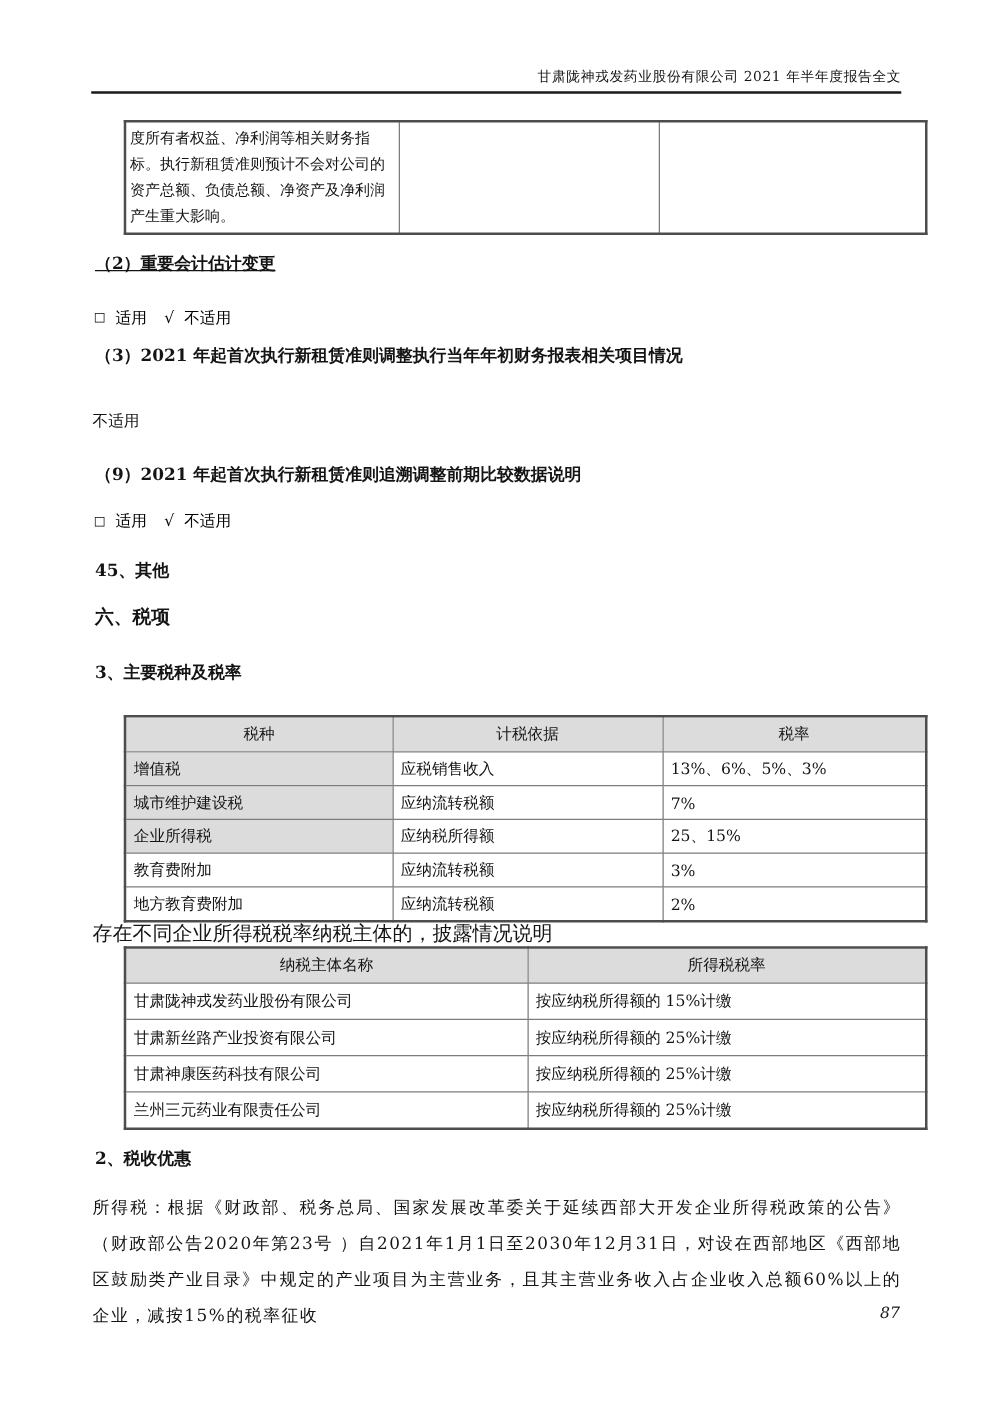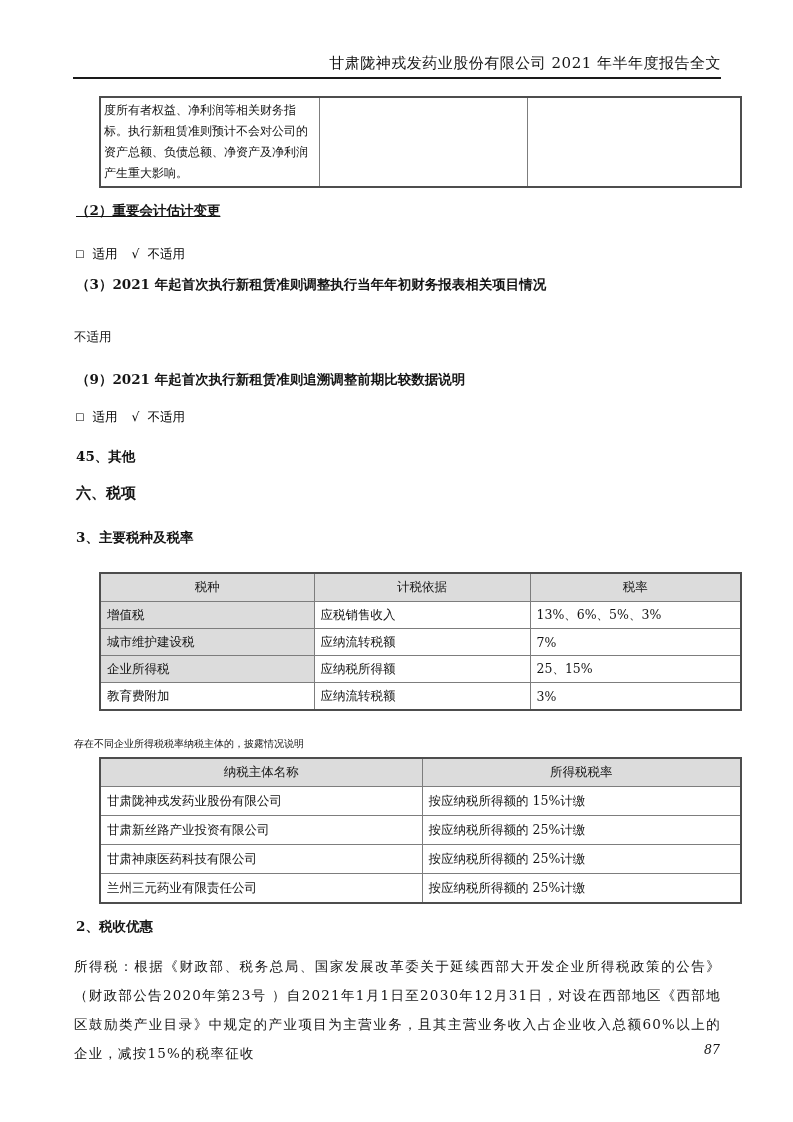--- a/index.html
+++ b/index.html
@@ -3,36 +3,36 @@
 <meta charset="utf-8">
 <style>
   html,body{margin:0;padding:0;background:#ffffff;}
   .page{
     position:relative;width:793px;height:1122px;background:#ffffff;
     font-family:"DejaVu Serif","Liberation Serif",serif;color:#141414;
     overflow:hidden;
   }
   .hdr{
     position:absolute;top:54px;left:73px;width:648px;
-    text-align:right;font-size:15px;letter-spacing:.5px;
+    text-align:right;font-size:11px;letter-spacing:.5px;
     padding-bottom:4px;border-bottom:2px solid #1a1a1a;
   }
   table.tbl{border-collapse:collapse;table-layout:fixed;position:absolute;left:73px;width:641px;border:2px solid #4d4d4d;margin-left:26px;}
   .tbl td,.tbl th{border:1px solid #7d7d7d;font-weight:normal;font-size:12.5px;
     padding:3px 6px;text-align:left;vertical-align:middle;overflow:hidden;}
   .tbl th{background:#dcdcdc;text-align:center;}
   .shaded{background:#dcdcdc;}
   .carry td{vertical-align:top;font-size:12px;line-height:21px;padding:2px 3px;}
   .h{position:absolute;left:76px;font-weight:bold;font-size:13.5px;white-space:nowrap;}
   .h-big{font-size:15px;}
   .body-line{position:absolute;left:74px;font-size:12.5px;white-space:nowrap;}
   .cbline{position:absolute;left:75px;font-size:12.5px;color:#000000;white-space:nowrap;text-align:center;}
   .cbline .box{font-size:10px;vertical-align:1px;margin-right:4px;}
   .cbline .chk{margin:0 4px 0 10px;}
-  .note-line{position:absolute;left:74px;font-size:10px;white-space:nowrap;}
+  .note-line{position:absolute;left:74px;font-size:16px;white-space:nowrap;}
   .para{
     position:absolute;left:74px;width:647px;font-size:13.5px;line-height:29px;
     text-align:justify;letter-spacing:1.2px;
   }
   .pagenum{position:absolute;top:1042px;right:73px;font-size:12.5px;font-style:italic;}
   .t1-h{height:21px;}
   .t1-r{height:20px;}
   .t2-r{height:22px;}
 </style>
 </head>
@@ -112,20 +112,25 @@
     <tr>
       <td class="shaded t1-r">企业所得税</td>
       <td>应纳税所得额</td>
       <td>25、15%</td>
     </tr>
     <tr>
       <td class="t1-r">教育费附加</td>
       <td>应纳流转税额</td>
       <td>3%</td>
     </tr>
+    <tr>
+      <td class="t1-r">地方教育费附加</td>
+      <td>应纳流转税额</td>
+      <td>2%</td>
+    </tr>
   </tbody>
     </table>
 
   <div class="note-line" style="top:737px;">存在不同企业所得税税率纳税主体的，披露情况说明</div>
 
   <table class="tbl" style="top:757px;">
     <colgroup>
         <col style="width:322px">
         <col style="width:319px">
       </colgroup>

